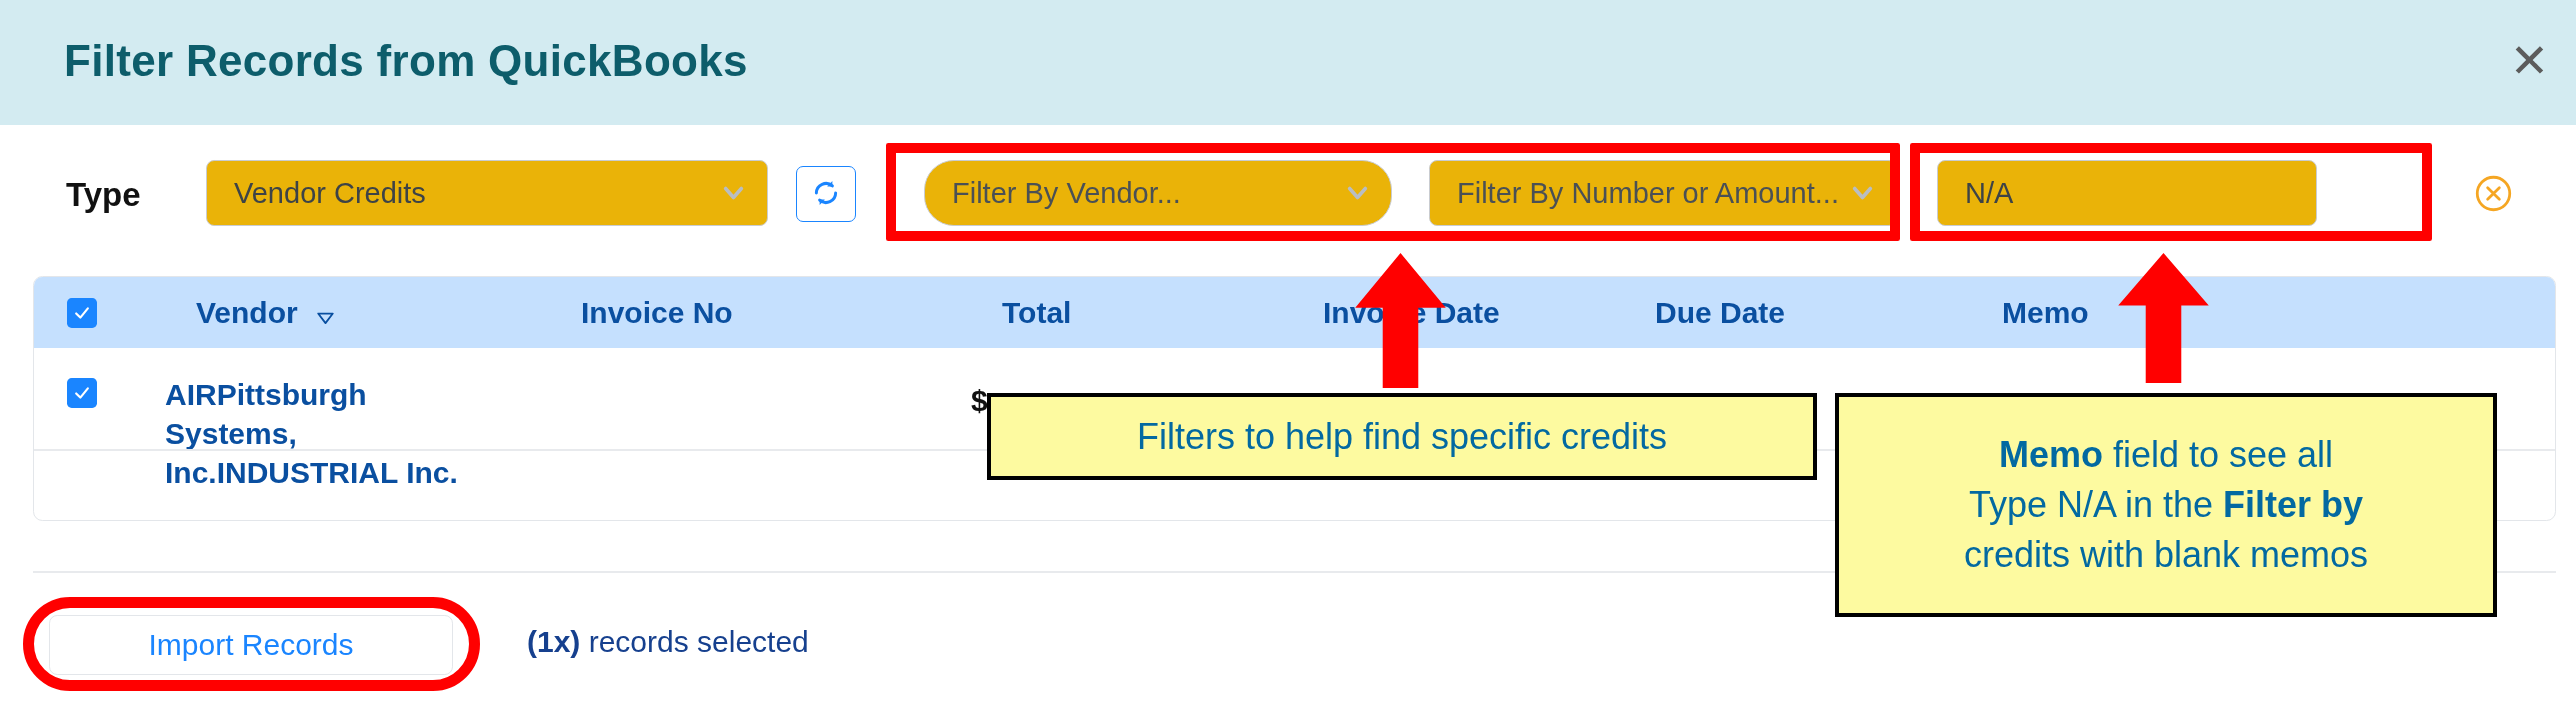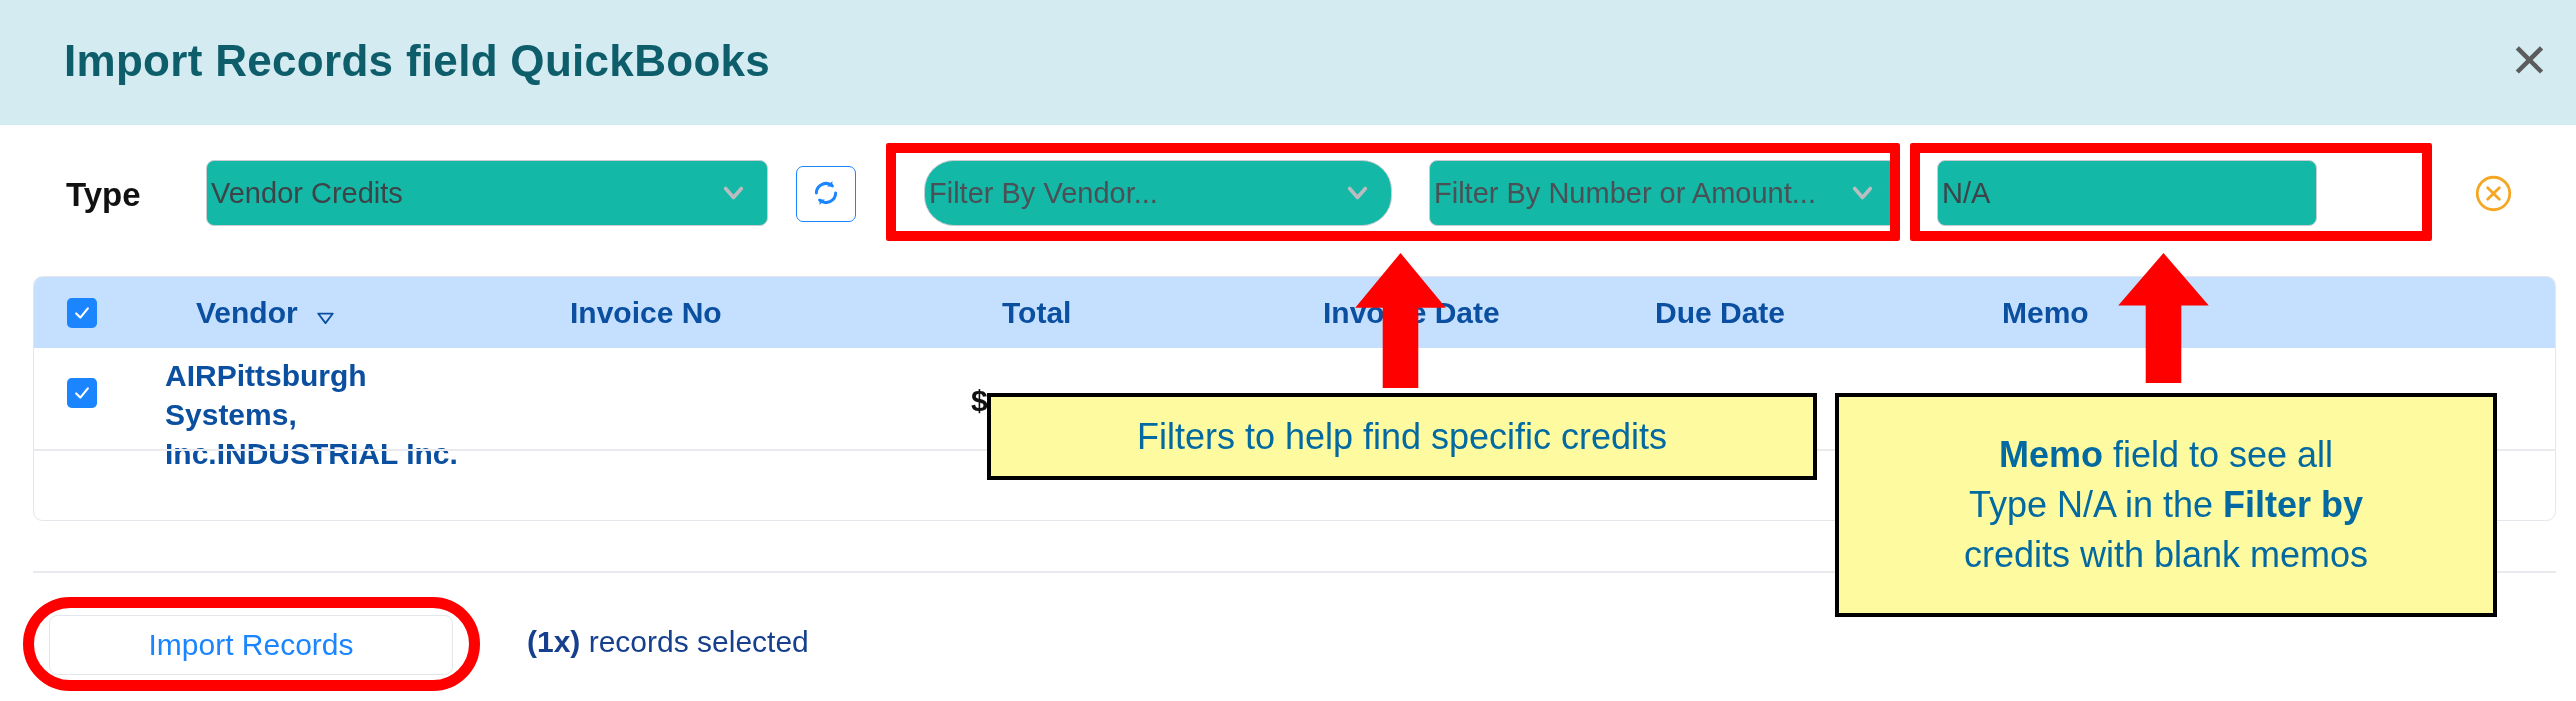--- a/index.html
+++ b/index.html
@@ -29,22 +29,22 @@
   }
 
   
   .filter-bar { position: absolute; left: 0; top: 125px; width: 2576px; height: 128px; background:#fff; }
   .type-label {
     position: absolute; left: 66px; top: 176px;
     font-size: 33px; font-weight: bold; color: #111; white-space: nowrap;
   }
   .field {
     position: absolute; height: 66px;
-    border: 1.8px solid #c9ccd1; border-radius: 8.2px; background: #14b8a6;
-    display: flex; align-items: center; padding: 0 4px;
+    border: 1.8px solid #c9ccd1; border-radius: 8.2px; background: #eab308;
+    display: flex; align-items: center; padding: 0 27px;
   }
   .field-text { font-size: 29px; color: #3d4347; white-space: nowrap; }
   .field-text.placeholder { color: #4a5055; }
   .chev {
     position: absolute; right: 20px; top: 50%; transform: translateY(-50%);
     width: 27px; height: 27px;
   }
   .chev svg { display:block; width:27px; height:27px; }
 
   #type-select  { left: 206px;  top: 160px; width: 562px; }
@@ -80,21 +80,21 @@
   .checkbox {
     position: absolute; width: 30px; height: 30px;
     background: #1a85ff; border-radius: 4.7px; cursor: pointer;
     display: flex; align-items: center; justify-content: center;
   }
   .checkbox svg { width: 20px; height: 20px; display:block; }
 
   .trow { position: absolute; left: 0; top: 71px; width: 100%; height: 101px; background:#fff; }
   .cell {
     position: absolute; font-size: 30px; font-weight: bold; color: #0a4fa0;
-    line-height: 39px; white-space: pre-line;
+    line-height: 39px; white-space: pre-line; margin-top: 19px;
   }
   .cell-total {
     position: absolute; font-size: 30px; font-weight: bold; color: #111;
     white-space: nowrap;
   }
   .row-divider { position:absolute; left:0; top: 172px; width:100%; height:1.8px; background:#e8eaed; }
 
   
   .footer-divider { position: absolute; left: 33px; top: 571px; width: 2523px; height: 1.8px; background: #e8eaed; }
   .import-btn {
@@ -138,21 +138,21 @@
   }
   #callout-memo .cm-line { display: block; width: 100%; }
   #callout-memo b { font-weight: bold; }
 </style>
 </head>
 <body>
 
 <div id="root">
 
   <div class="modal-header">
-    <div class="modal-title">Import Records field QuickBooks</div>
+    <div class="modal-title">Filter Records from QuickBooks</div>
     <div class="close-icon">✕</div>
   </div>
 
   <div class="filter-bar"></div>
 
   <div class="type-label">Type</div>
 
   <div class="field" id="type-select">
     <span class="field-text">Vendor Credits</span>
     <span class="chev">
@@ -207,21 +207,21 @@
       <div class="checkbox" style="left:33px; top:20.5px;">
         <svg viewBox="0 0 24 24">
             <path d="M5 12.5 L10 17.5 L19 6.5" fill="none" stroke="#ffffff" stroke-width="2.6" stroke-linecap="round" stroke-linejoin="round"></path>
           </svg>
       </div>
       <div class="th" style="left:131px;">
         <span>Vendor</span><span class="sort-caret"><svg width="27" height="27" viewBox="0 0 24 24" style="vertical-align:middle">
               <path d="M5.5 8.5 L18.5 8.5 L12 17 Z" fill="none" stroke="#0a4fa0" stroke-width="1.6" stroke-linejoin="round"></path>
             </svg></span>
       </div>
-      <div class="th" style="left:505px;">Invoice No</div>
+      <div class="th" style="left:516px;">Invoice No</div>
       <div class="th" style="left:937px;">Total</div>
       <div class="th" style="left:1258px;">Invoice Date</div>
       <div class="th" style="left:1590px;">Due Date</div>
       <div class="th" style="left:1937px;">Memo</div>
     </div>
 
     <div class="trow">
       <div class="checkbox" style="left:33px; top:30px;">
         <svg viewBox="0 0 24 24">
             <path d="M5 12.5 L10 17.5 L19 6.5" fill="none" stroke="#ffffff" stroke-width="2.6" stroke-linecap="round" stroke-linejoin="round"></path>

